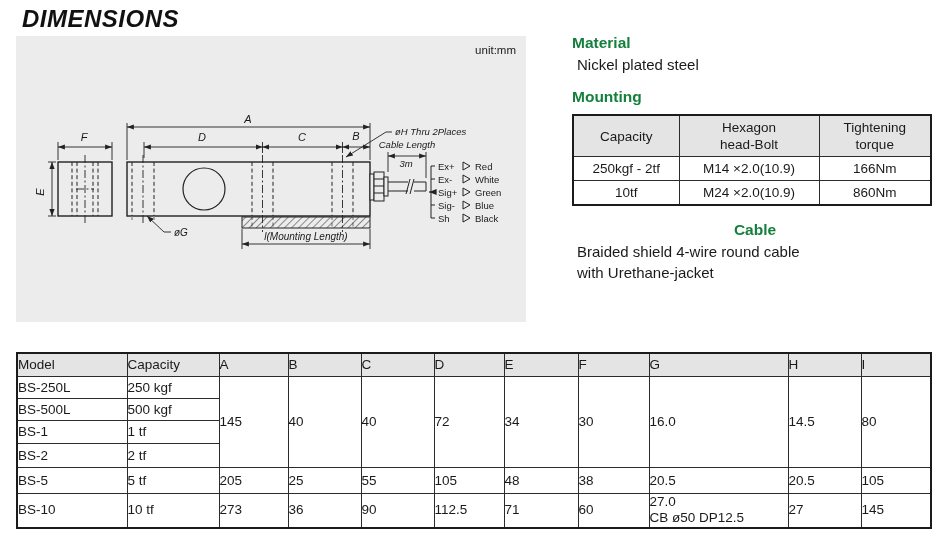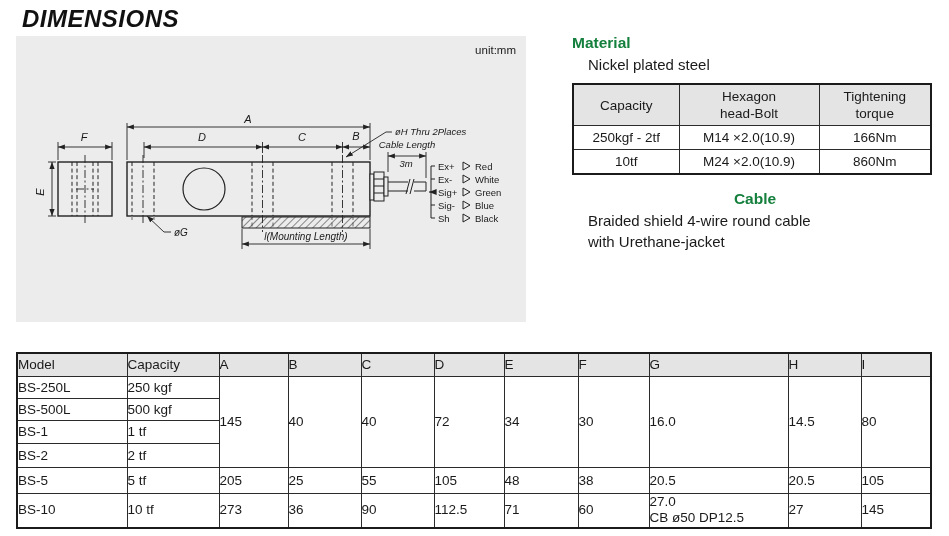--- a/index.html
+++ b/index.html
@@ -5,21 +5,21 @@
   html,body{margin:0;padding:0;background:#fff;}
   .page{position:relative;width:949px;height:536px;background:#ffffff;
         font-family:"Liberation Sans",sans-serif;color:#1a1a1a;overflow:hidden;}
   .title{position:absolute;left:22px;top:5px;font-size:24px;font-weight:bold;
          font-style:italic;letter-spacing:.5px;color:#111;}
   .panel{position:absolute;left:16px;top:36px;width:510px;height:286px;background:#ececec;}
   .panel svg{display:block;}
 
   .right-col{position:absolute;left:572px;top:34px;width:366px;}
   .sec-head{font-size:15.5px;font-weight:bold;color:#15803d;margin:0;}
-  .sec-text{font-size:15px;margin:2px 0 0 16px;line-height:21px;}
+  .sec-text{font-size:15px;margin:2px 0 0 5px;line-height:21px;}
   .mt-gap{margin-top:13px;}
   .cable-gap{margin-top:15px;text-align:center;}
 
   table{border-collapse:collapse;table-layout:fixed;}
   .mount-table{margin-top:8px;border:2px solid #1b1b1b;}
   .mount-table th,.mount-table td{border:1px solid #2b2b2b;text-align:center;
       font-size:13.5px;font-weight:normal;padding:0;line-height:17px;}
   .mount-table th{background:#e4e4e4;height:40px;}
   .mount-table td{height:23px;margin-left:12px;}
 
@@ -192,20 +192,21 @@
         <text x="459" y="172.5">Blue</text>
         <text x="459" y="185.5">Black</text>
       </g>
     </svg>
   </div>
 
   <div class="right-col">
     <p class="sec-head">Material</p>
     <p class="sec-text">Nickel plated steel</p>
 
+    <p class="sec-head mt-gap">Mounting</p>
     <table class="mount-table">
       <colgroup>
           <col style="width:106px">
           <col style="width:140px">
           <col style="width:112px">
         </colgroup>
       <tbody>
           <tr>
         <th class="preline">Capacity</th>
         <th class="preline">Hexagon

